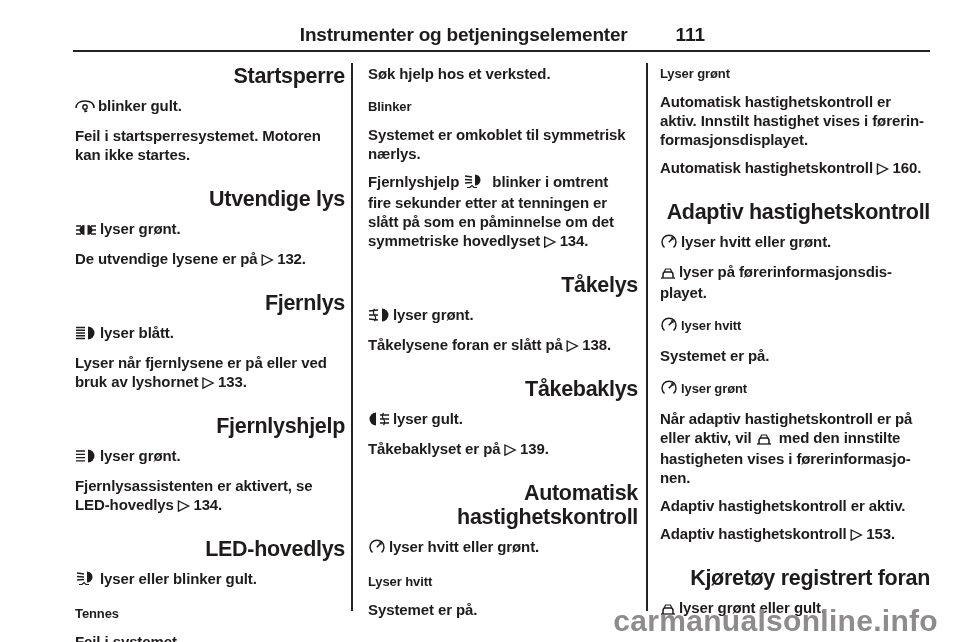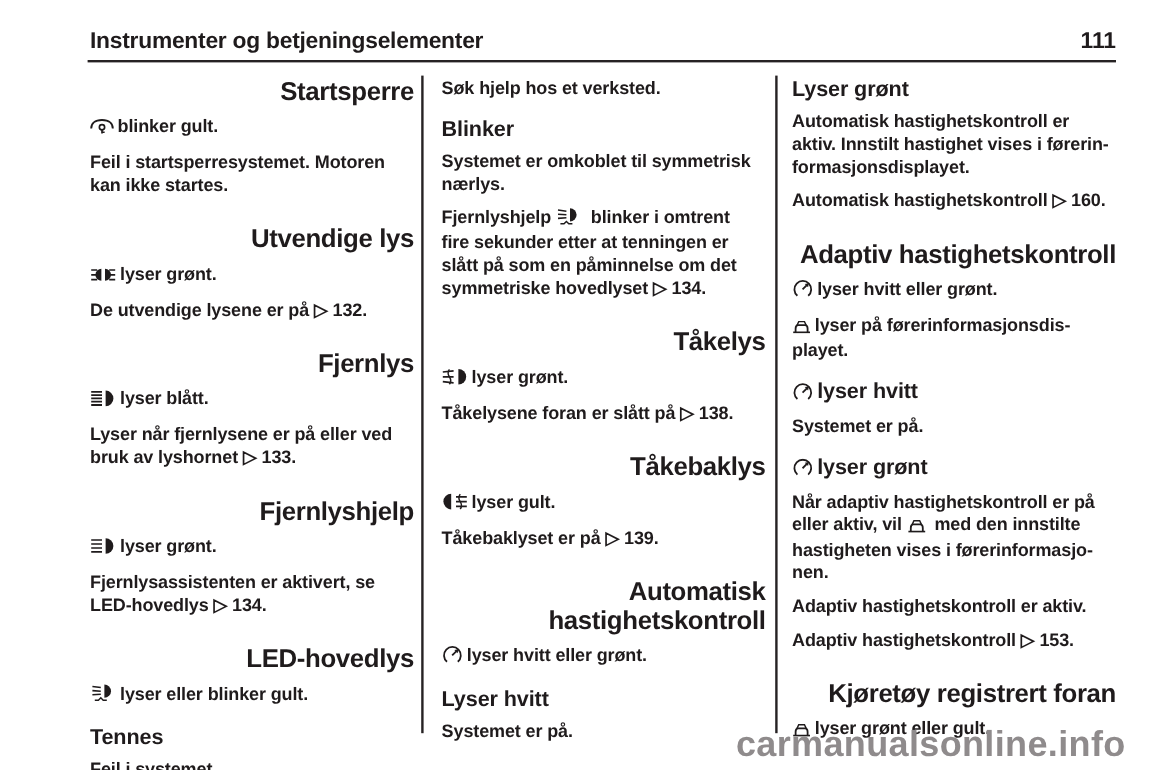--- a/index.html
+++ b/index.html
@@ -1,29 +1,29 @@
 <!DOCTYPE html>
 <html><head>
 <meta charset="utf-8">
 <style>
   html,body{margin:0;padding:0;background:#ffffff;}
   .page{position:relative;width:960px;height:642px;background:#ffffff;overflow:hidden;
         font-family:"Liberation Sans", sans-serif;color:#1f1b1c;}
   .header-row{position:absolute;top:24px;left:75px;right:30px;display:flex;
-        justify-content:space-between;align-items:baseline;gap:48px;font-weight:bold;font-size:19px;}
+        justify-content:center;align-items:baseline;gap:48px;font-weight:bold;font-size:19px;}
   .header-title{letter-spacing:-0.2px;}
   .header-rule{position:absolute;top:50px;left:73px;right:30px;height:2px;background:#262223;}
   .col{position:absolute;top:62px;width:270px;font-size:15px;font-weight:bold;
         line-height:19px;letter-spacing:-0.1px;}
   .col-1{left:75px}.col-2{left:368px}.col-3{left:660px}
   .divider{position:absolute;top:63px;width:2px;height:548px;background:#262223;}
   .divider-1{left:351px}.divider-2{left:646px}
   .p{margin:0 0 9px;white-space:pre-line;}
   .h2{font-size:21.5px;line-height:24px;margin:23px 0 8px;white-space:pre-line;letter-spacing:-0.3px;text-align:right;}
-  .h3{font-size:18px;line-height:20px;margin:14px 0 8px;}
+  .h3{font-size:13px;line-height:20px;margin:14px 0 8px;}
   .col > :first-child{margin-top:2px;}
   .icon{display:inline-block;vertical-align:-2px;margin:0 3px 0 0;color:#1f1b1c;}
   .icon svg{display:inline-block;vertical-align:baseline;}
   .watermark{position:absolute;right:22px;bottom:5px;font-size:30px;line-height:32px;
         color:#8f8b8c;font-weight:bold;letter-spacing:0.3px;}
 </style>
 </head>
 <body>
 
 <div class="page">

